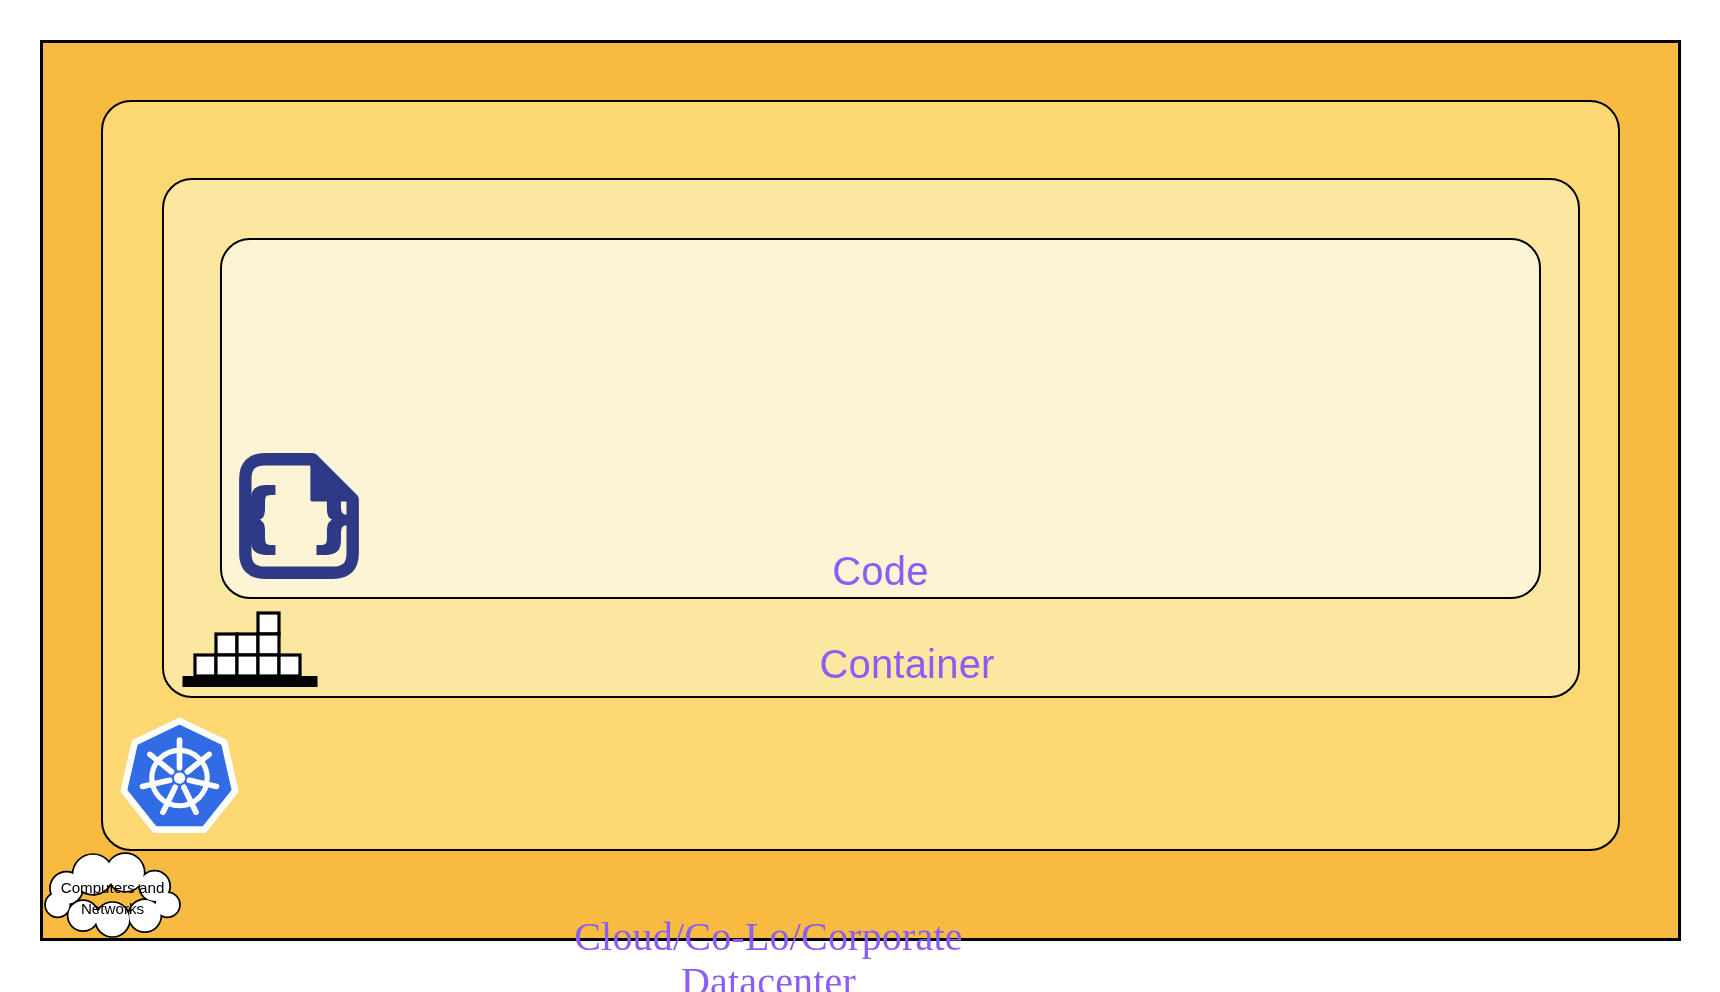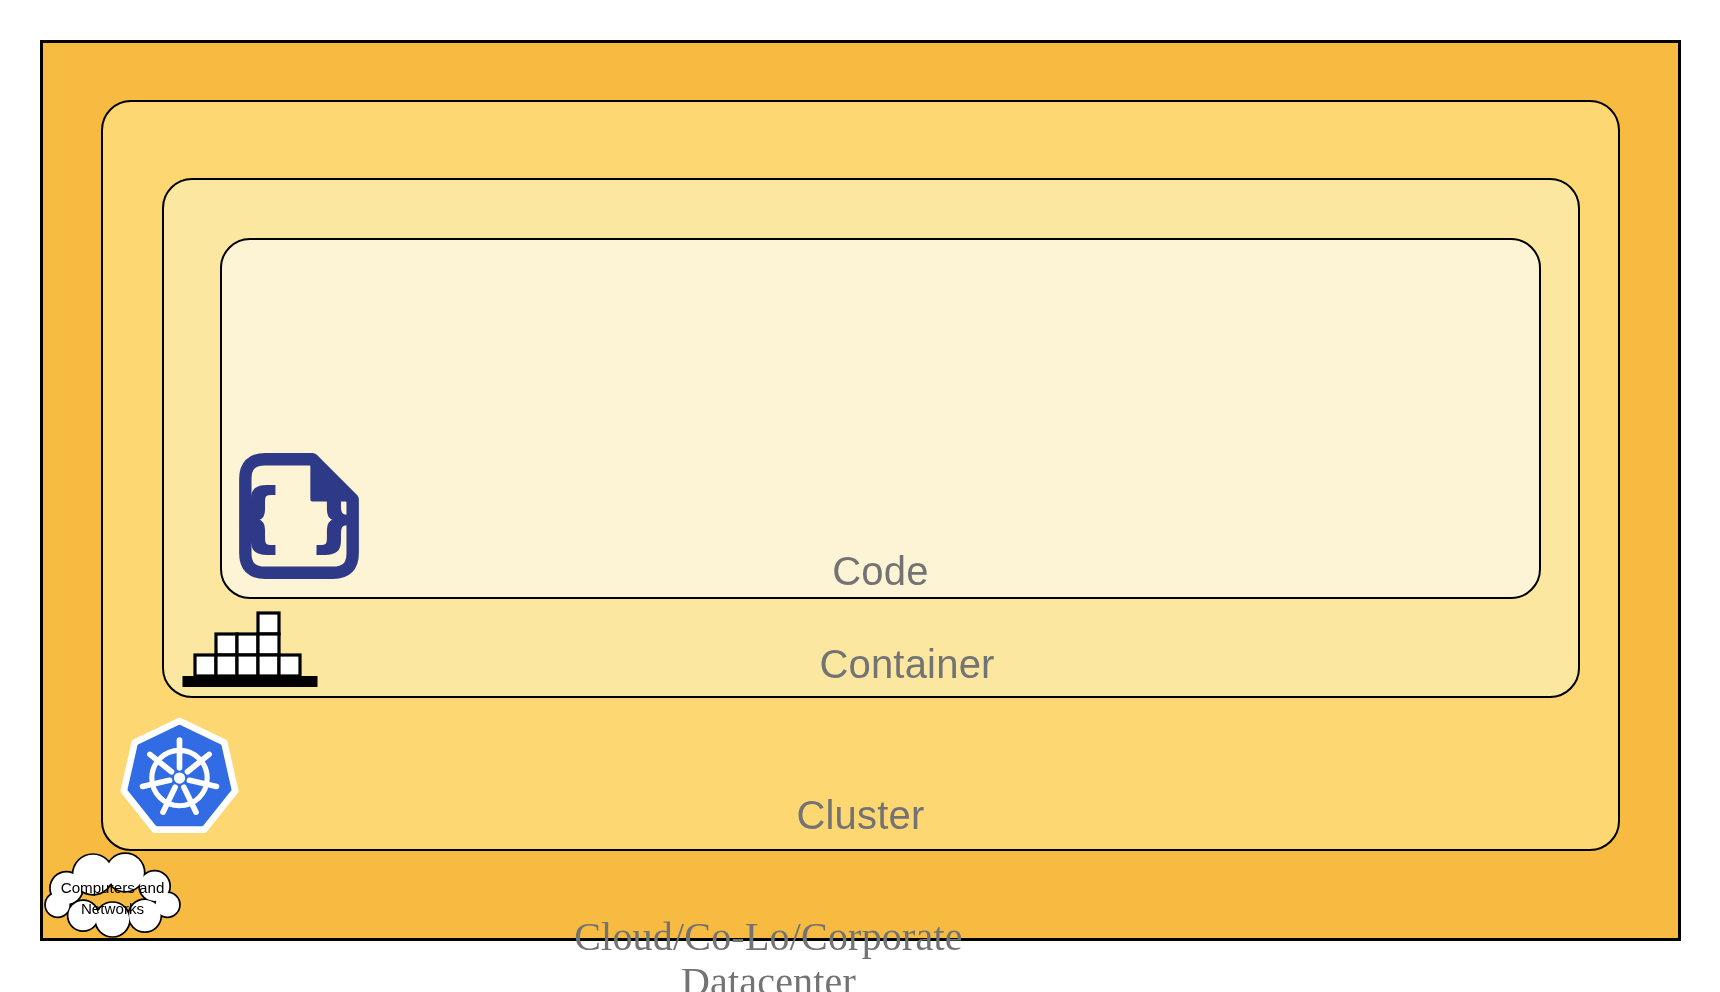--- a/index.html
+++ b/index.html
@@ -6,21 +6,21 @@
   .stage {
     position:relative; width:1720px; height:992px;
     font-family:"Liberation Sans", sans-serif; overflow:hidden; background:#FFFFFF;
   }
   .layer { position:absolute; box-sizing:border-box; border:3px solid #000; }
   .rounded { border-radius:30px; border-width:2.5px; }
   #layer-datacenter { left:40px;  top:40px;  width:1641px; height:901px; background:#F7BB41; z-index:1; }
   #layer-cluster    { left:101px; top:100px; width:1519px; height:751px; background:#FCD772; z-index:2; }
   #layer-container  { left:162px; top:178px; width:1418px; height:520px; background:#FCE7A1; z-index:3; }
   #layer-code       { left:220px; top:238px; width:1321px; height:361px; background:#FDF3D5; z-index:4; }
-  .layer-label { position:absolute; text-align:center; font-size:40px; color:#737373; z-index:6; letter-spacing:0.2px; }
+  .layer-label { position:absolute; text-align:center; font-size:40px; color:#8b5cf6; z-index:6; letter-spacing:0.2px; }
   #label-code       { left:220px; top:549px; width:1321px; }
   #label-container  { left:162px; top:642px; width:1418px;padding-left:36px; }
   #label-cluster    { left:101px; top:793px; width:1519px; }
   #label-datacenter { left:40px;  top:914px; width:1457px; line-height:1.13;font-family:Liberation Serif, serif; }
   .diagram-icon { position:absolute; z-index:7; }
   #icon-code-file       { left:238px; top:452px; width:122px; height:128px; }
   #icon-container-stack { left:182px; top:611px; width:136px; height:77px;  }
   #icon-kubernetes      { left:118px; top:714px; width:123px; height:124px; }
   #icon-cloud           { left:42px;  top:850px; width:142px; height:92px; z-index:8; }
   .code-braces {
@@ -33,21 +33,20 @@
 
 <div class="stage">
 
   <div class="layer" id="layer-datacenter"></div>
   <div class="layer rounded" id="layer-cluster"></div>
   <div class="layer rounded" id="layer-container"></div>
   <div class="layer rounded" id="layer-code"></div>
 
   <div class="layer-label" id="label-code">Code</div>
   <div class="layer-label" id="label-container">Container</div>
-  <div class="layer-label" id="label-cluster">Cluster</div>
   <div class="layer-label" id="label-datacenter">
     <div>Cloud/Co-Lo/Corporate</div>
     <div>Datacenter</div>
   </div>
 
   <svg class="diagram-icon" id="icon-code-file" viewBox="0 0 118 124">
     <path d="M72 7 H26 Q7 7 7 26 V98 Q7 117 26 117 H92 Q111 117 111 98 V46 L72 7 Z" fill="none" stroke="#2E3A87" stroke-width="12" stroke-linejoin="round"></path>
     <path d="M72 5 L113 46 L72 46 Z" stroke="#2E3A87" stroke-width="4" stroke-linejoin="round" fill="#2E3A87"></path>
     <text class="code-braces" x="56" y="63" font-size="70" text-anchor="middle" dominant-baseline="central" fill="#2E3A87" stroke="#2E3A87" stroke-width="2">{ }</text>
   </svg>

